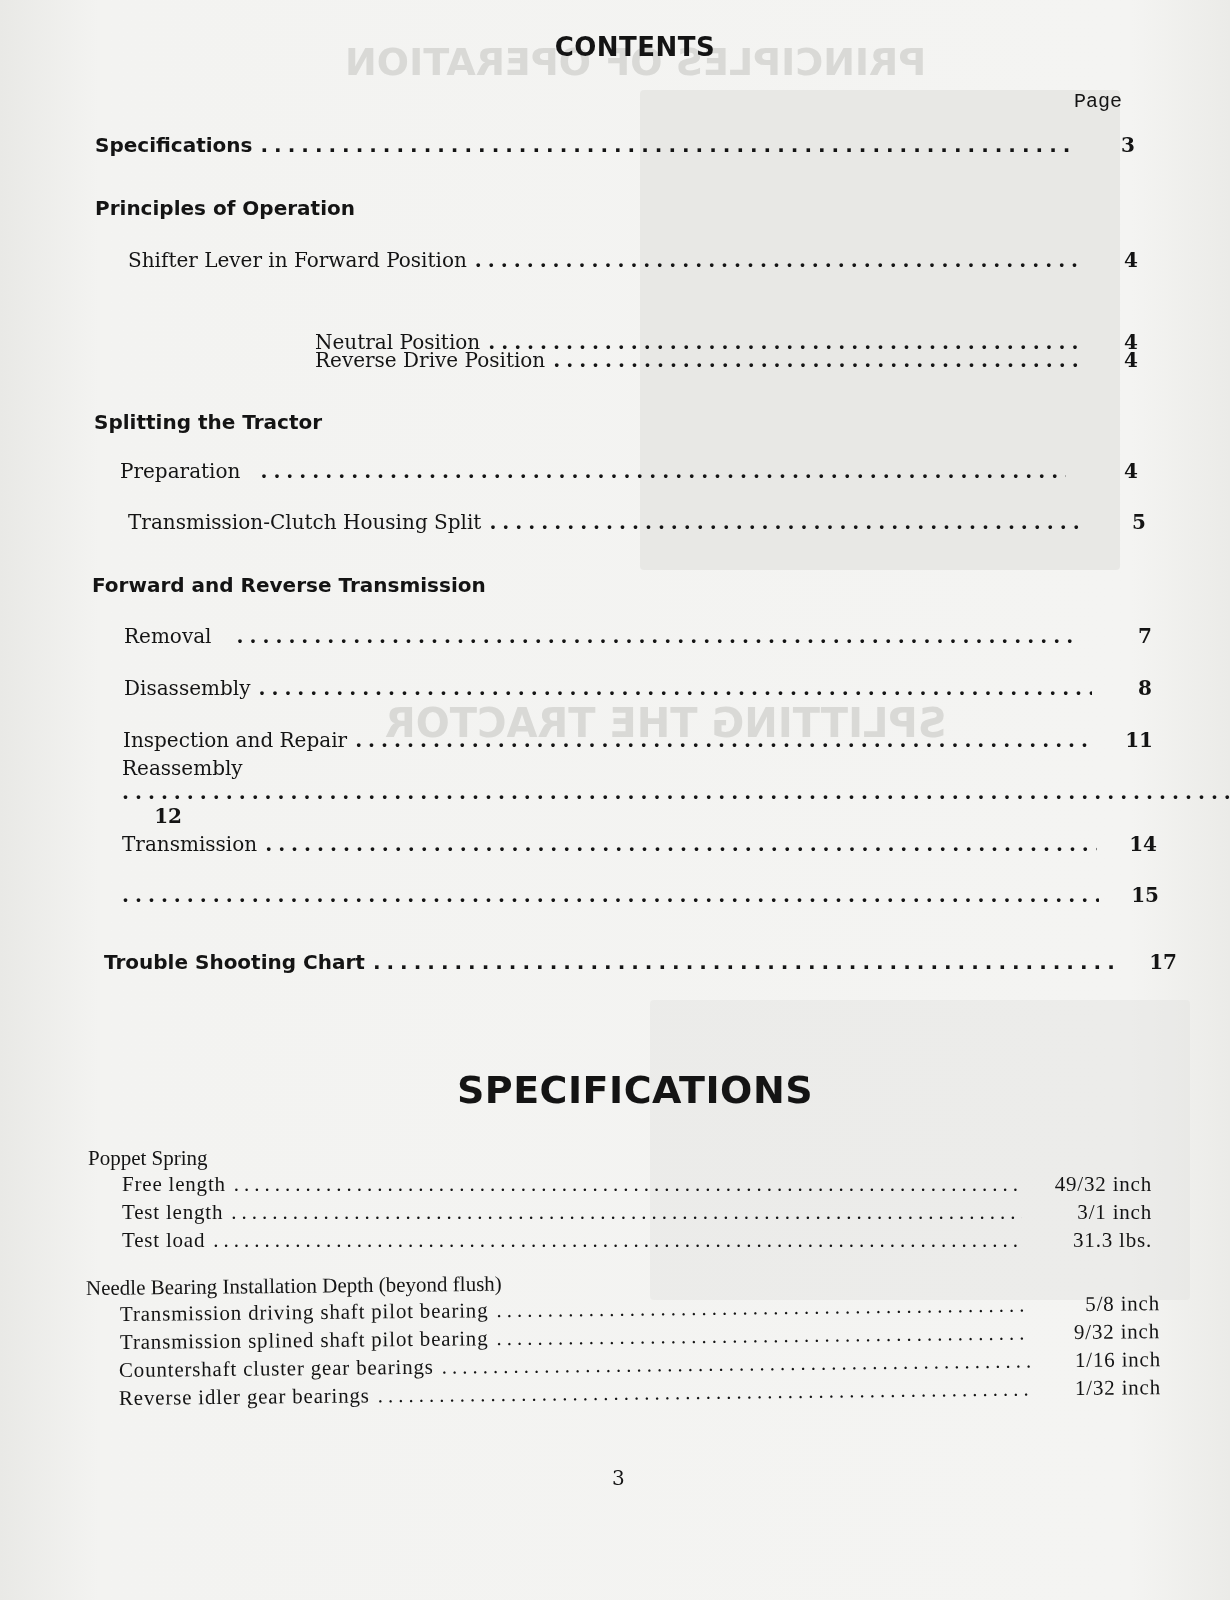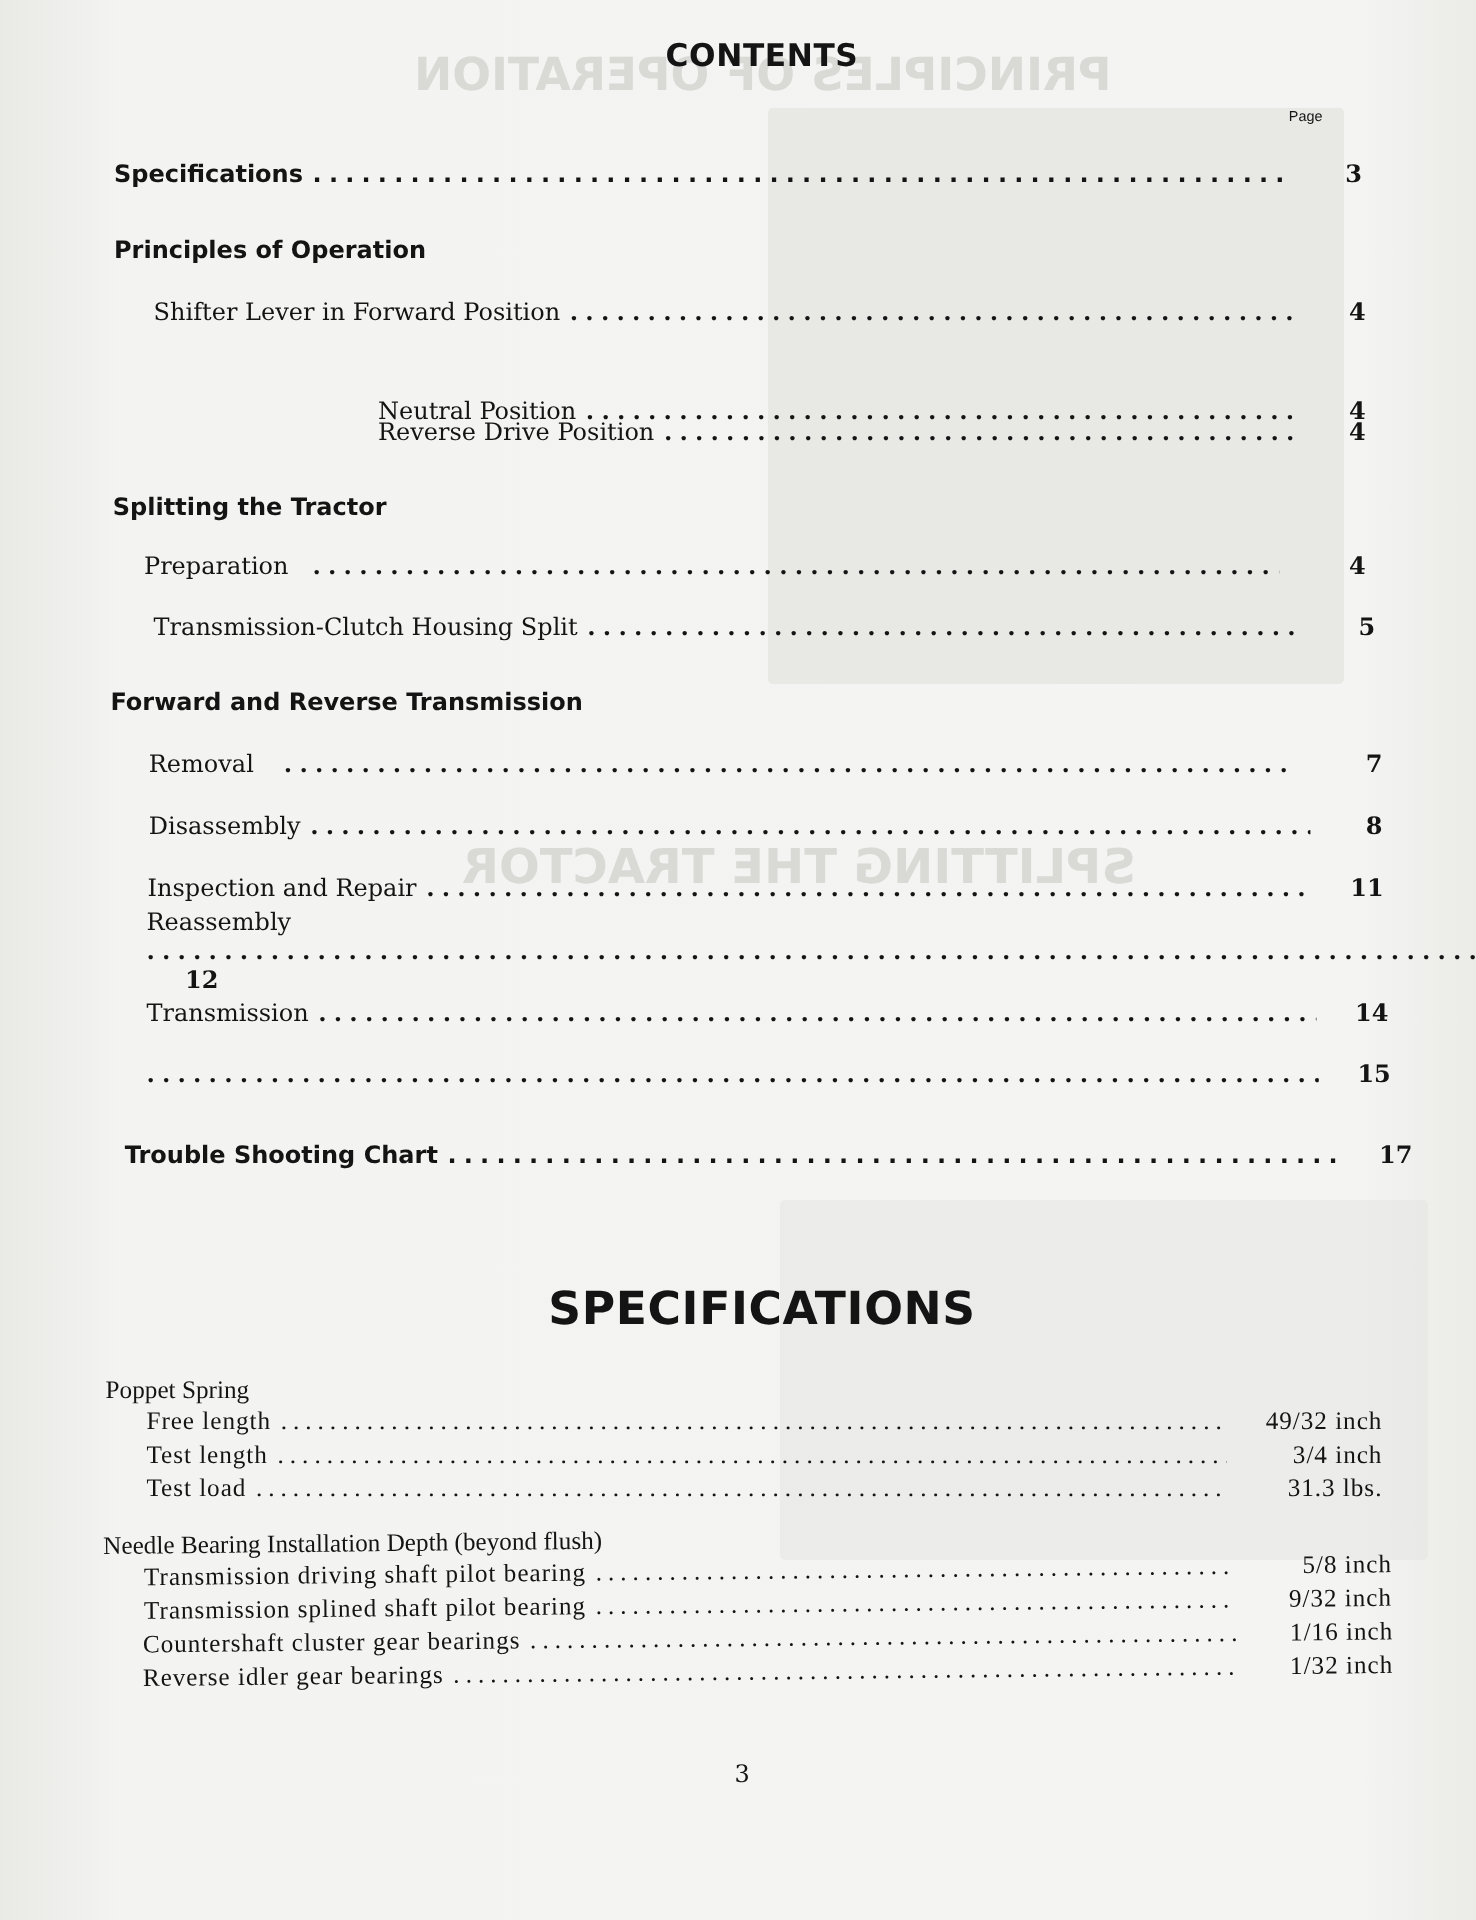--- a/index.html
+++ b/index.html
@@ -20,21 +20,21 @@
   .ghost-img {
     position:absolute; background:#e3e3e0; border-radius:4px; opacity:0.7;
   }
   .title {
     position:absolute; left:0; width:1270px; text-align:center;
     font-family:"DejaVu Sans", sans-serif; font-weight:bold;
   }
   .toc-title { top:32px; font-size:26px; letter-spacing:0.5px; }
   .page-hdr {
     position:absolute; left:1074px; top:90px;
-    font-family:Liberation Sans, sans-serif; font-size:12px;
+    font-family:Liberation Mono, monospace; font-size:20px;
   }
   .row {
     position:absolute; display:flex; align-items:baseline;
     white-space:nowrap;
   }
   .row .lbl { flex:0 0 auto; padding-right:8px; }
   .row .dots {
     flex:1 1 auto; overflow:hidden; white-space:nowrap;
     letter-spacing:6px; font-weight:bold;
   }
@@ -150,21 +150,21 @@
   <div class="spec-grp" style="left:88px; top:1146px;">Poppet Spring</div>
 
   <div class="row spec-row" style="left:122px; top:1172px; width:1030px;">
     <span class="lbl">Free length</span>
     <span class="dots">....................................................................................................</span>
     <span class="num spec-val">49/32 inch</span>
   </div>
   <div class="row spec-row" style="left:122px; top:1200px; width:1030px;">
     <span class="lbl">Test length</span>
     <span class="dots">....................................................................................................</span>
-    <span class="num spec-val">3/4 inch</span>
+    <span class="num spec-val">3/1 inch</span>
   </div>
   <div class="row spec-row" style="left:122px; top:1228px; width:1030px;">
     <span class="lbl">Test load</span>
     <span class="dots">....................................................................................................</span>
     <span class="num spec-val">31.3 lbs.</span>
   </div>
 
   <div class="spec-grp" style="left:86px; top:1276px; transform:rotate(-0.6deg); transform-origin:left;">Needle Bearing Installation Depth (beyond flush)</div>
 
   <div class="row spec-row" style="left:120px; top:1302px; width:1040px; transform:rotate(-0.6deg); transform-origin:left;">

